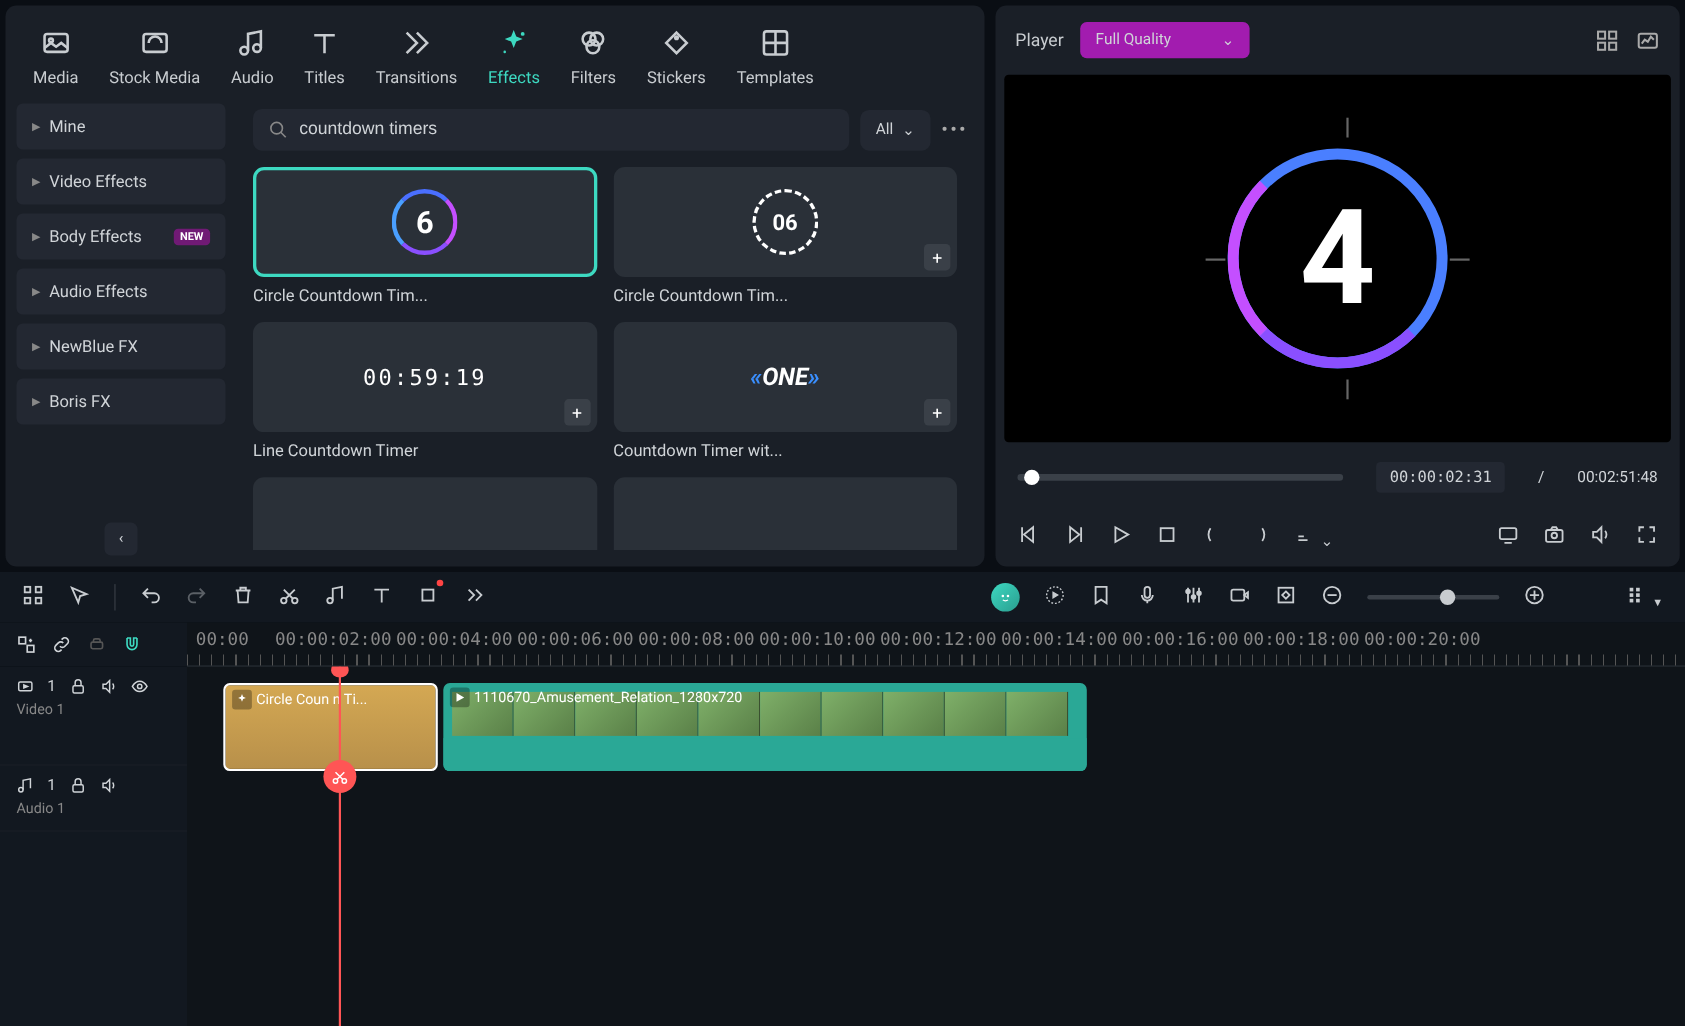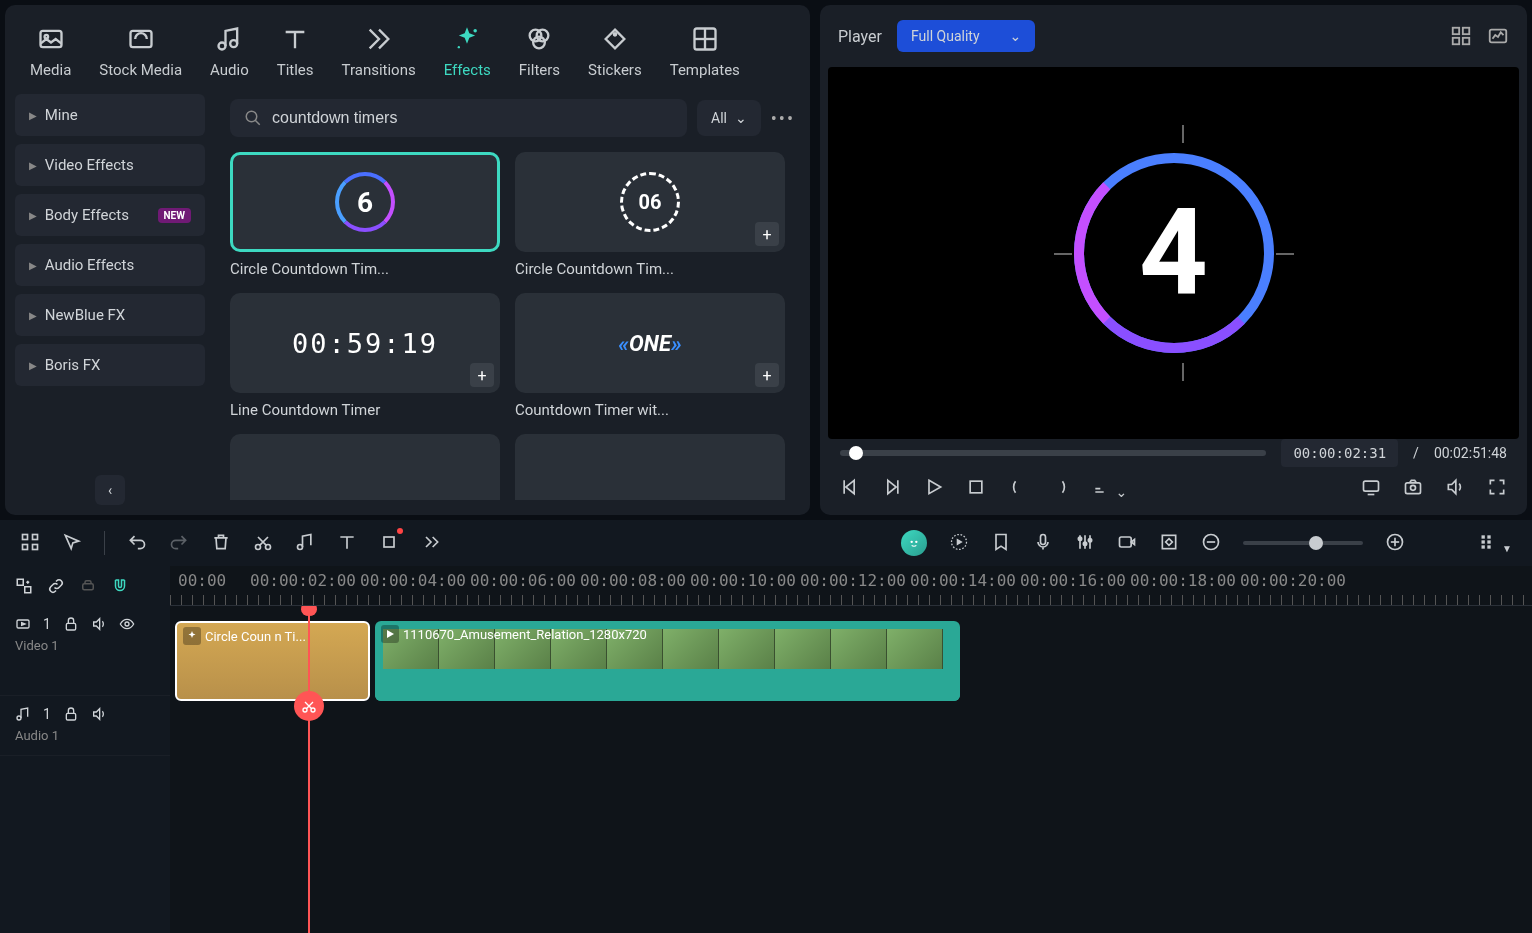--- a/index.html
+++ b/index.html
@@ -1,19 +1,19 @@
 <!DOCTYPE html>
 <html><head>
 <meta charset="utf-8">
 <style>
 * { margin: 0; padding: 0; box-sizing: border-box; }
 body { background: #0a0e14; color: #d0d4d8; font-family: -apple-system, BlinkMacSystemFont, "Segoe UI", Roboto, sans-serif; font-size: 14px; overflow: hidden; width: 1532px; height: 933px; }
 .app { display: flex; flex-direction: column; height: 933px; }
 .upper { display: flex; height: 520px; gap: 10px; padding: 5px; }
-.left-panel { width: 805px; background: #1a1f27; border-radius: 10px; display: flex; flex-direction: column; }
+.left-panel { width: 890px; background: #1a1f27; border-radius: 10px; display: flex; flex-direction: column; }
 .media-tabs { display: flex; padding: 15px 20px 0; gap: 18px; }
 .media-tab { display: flex; flex-direction: column; align-items: center; gap: 8px; cursor: pointer; color: #c8ccd0; padding: 5px; }
 .media-tab.active { color: #3dd9c1; }
 .media-tab svg { width: 28px; height: 28px; }
 .media-tab span { font-size: 15px; }
 .left-body { display: flex; flex: 1; overflow: hidden; }
 .sidebar { width: 210px; padding: 10px; display: flex; flex-direction: column; gap: 8px; }
 .sidebar-item { display: flex; align-items: center; gap: 8px; padding: 12px 14px; background: #232832; border-radius: 6px; cursor: pointer; font-size: 15px; }
 .sidebar-item .chev { font-size: 10px; color: #888; }
 .sidebar-item .badge { background: #701a75; font-size: 10px; padding: 2px 6px; border-radius: 4px; margin-left: auto; color: #fff; font-weight: bold; }
@@ -25,38 +25,38 @@
 .filter-dd { display: flex; align-items: center; gap: 8px; background: #232832; padding: 10px 14px; border-radius: 8px; cursor: pointer; }
 .more-btn { color: #aaa; font-size: 18px; cursor: pointer; letter-spacing: 2px; }
 .grid { display: grid; grid-template-columns: 1fr 1fr; gap: 15px; overflow-y: auto; padding-right: 10px; }
 .eff-item { display: flex; flex-direction: column; gap: 8px; }
 .eff-thumb { height: 100px; background: #2a3038; border-radius: 10px; position: relative; display: flex; align-items: center; justify-content: center; }
 .eff-thumb.selected { border: 3px solid #3dd9c1; }
 .eff-thumb .add-btn { position: absolute; bottom: 6px; right: 6px; width: 24px; height: 24px; background: #3a4048; border-radius: 4px; display: flex; align-items: center; justify-content: center; color: #fff; font-size: 16px; }
 .eff-label { font-size: 15px; white-space: nowrap; overflow: hidden; text-overflow: ellipsis; }
 .circle1 { width: 60px; height: 60px; border-radius: 50%; border: 4px solid; border-color: #4a6fff #c44fff #8a4fff #4a9fff; display: flex; align-items: center; justify-content: center; font-size: 28px; font-weight: bold; color: #fff; }
 .circle2 { width: 60px; height: 60px; border-radius: 50%; border: 3px dashed #fff; display: flex; align-items: center; justify-content: center; font-size: 20px; font-weight: bold; color: #fff; }
-.line-timer { color: #fff; font-size: 27px; letter-spacing: 2px; font-family: monospace; }
+.line-timer { color: #fff; font-size: 20px; letter-spacing: 2px; font-family: monospace; }
 .one-text { color: #fff; font-size: 22px; font-weight: bold; font-style: italic; }
 .one-text .q { color: #3a8fff; }
 
 .player-panel { flex: 1; background: #1a1f27; border-radius: 10px; display: flex; flex-direction: column; }
 .player-header { display: flex; align-items: center; padding: 15px 18px; gap: 15px; }
 .player-label { font-size: 16px; color: #c8ccd0; }
-.quality-dd { display: flex; align-items: flex-start; gap: 30px; background: #1d4ed8; padding: 8px 14px; border-radius: 6px; cursor: pointer; }
+.quality-dd { display: flex; align-items: flex-start; gap: 46px; background: #a21caf; padding: 8px 14px; border-radius: 6px; cursor: pointer; }
 .player-header .spacer { flex: 1; }
 .hdr-icon { cursor: pointer; color: #aaa; }
 .preview { flex: 1; background: #000; margin: 0 8px; border-radius: 4px; display: flex; align-items: center; justify-content: center; position: relative; }
 .big-circle { width: 200px; height: 200px; border-radius: 50%; border: 10px solid #4a7fff; position: relative; display: flex; align-items: center; justify-content: center; }
 .big-circle::before { content: ''; position: absolute; inset: -10px; border-radius: 50%; border: 10px solid transparent; border-left-color: #c44fff; border-bottom-color: #8a4fff; }
 .big-num { font-size: 120px; font-weight: bold; color: #fff; }
 .tick { position: absolute; width: 18px; height: 2px; background: #666; }
 .t1 { right: -30px; top: 50%; } .t2 { left: -30px; top: 50%; }
 .t3 { top: -30px; left: 50%; transform: rotate(90deg); } .t4 { bottom: -30px; left: 50%; transform: rotate(90deg); }
-.scrubber { display: flex; align-items: center; padding: 0 20px; gap: 15px; }
+.scrubber { display: flex; align-items: center; padding: 18px 20px; gap: 30px; }
 .scrub-track { flex: 1; height: 6px; background: #3a4048; border-radius: 3px; position: relative; }
 .scrub-dot { position: absolute; left: 2%; top: -4px; width: 14px; height: 14px; background: #fff; border-radius: 50%; }
 .time-box { background: #232832; padding: 6px 12px; border-radius: 4px; font-family: monospace; }
 .controls { display: flex; align-items: center; padding: 10px 20px 15px; gap: 22px; }
 .controls .spacer { flex: 1; }
 .ctrl-icon { cursor: pointer; color: #c8ccd0; }
 .ctrl-icon svg { width: 20px; height: 20px; }
 
 .timeline-toolbar { display: flex; align-items: center; padding: 10px 20px; gap: 22px; background: #121820; }
 .tb-divider { width: 1px; height: 24px; background: #3a4048; }
@@ -81,21 +81,21 @@
 .playhead::before { content: ''; position: absolute; top: -6px; left: -7px; width: 16px; height: 16px; background: #ff5555; border-radius: 50% 50% 50% 50% / 60% 60% 40% 40%; }
 .playhead .cut { position: absolute; top: 85px; left: -14px; width: 30px; height: 30px; background: #ff5555; border-radius: 50%; display: flex; align-items: center; justify-content: center; }
 .track-header { height: 90px; padding: 10px 15px; display: flex; flex-direction: column; gap: 6px; border-bottom: 1px solid #1a1f27; }
 .track-header.audio { height: 60px; }
 .track-top { display: flex; align-items: center; gap: 12px; }
 .track-top svg { width: 16px; height: 16px; cursor: pointer; }
 .track-name { font-size: 13px; color: #888; }
 .tracks { position: relative; padding-top: 10px; }
 .track-row { height: 90px; position: relative; }
 .track-row.audio { height: 60px; }
-.clip { position: absolute; top: 5px; bottom: 5px; border-radius: 6px; display: flex; align-items: flex-start; padding: 8px; gap: 6px; overflow: hidden; }
+.clip { position: absolute; top: 5px; bottom: 5px; border-radius: 6px; display: flex; align-items: flex-start; padding: 8px; gap: 6px; overflow: hidden; margin-left: 28px; }
 .clip.effect { background: linear-gradient(180deg, #d4a853, #b8904a); border: 2px solid #fff; }
 .clip.video { background: #2aa896; }
 .clip.video .thumbs { display: flex; height: 40px; gap: 0; }
 .clip.video .thumb { width: 56px; height: 40px; background: linear-gradient(135deg, #7fb069, #5a8048); border-right: 1px solid #3a5030; }
 .clip.video .wave { position: absolute; bottom: 0; left: 0; right: 0; height: 30px; background: #2aa896; }
 .clip.audioclip { background: #1a7a6e; display: flex; align-items: center; }
 .clip .clip-label { color: #fff; font-size: 13px; white-space: nowrap; position: absolute; top: 6px; left: 28px; }
 .clip .clip-icon { position: absolute; top: 4px; left: 6px; width: 18px; height: 18px; background: rgba(0,0,0,0.3); border-radius: 3px; display: flex; align-items: center; justify-content: center; }
 .audio-wave { width: 100%; height: 100%; background: repeating-linear-gradient(90deg, #2aa896 0, #2aa896 2px, #1a7a6e 2px, #1a7a6e 4px); opacity: 0.8; }
 .link-icon-active { color: #3dd9c1; }

